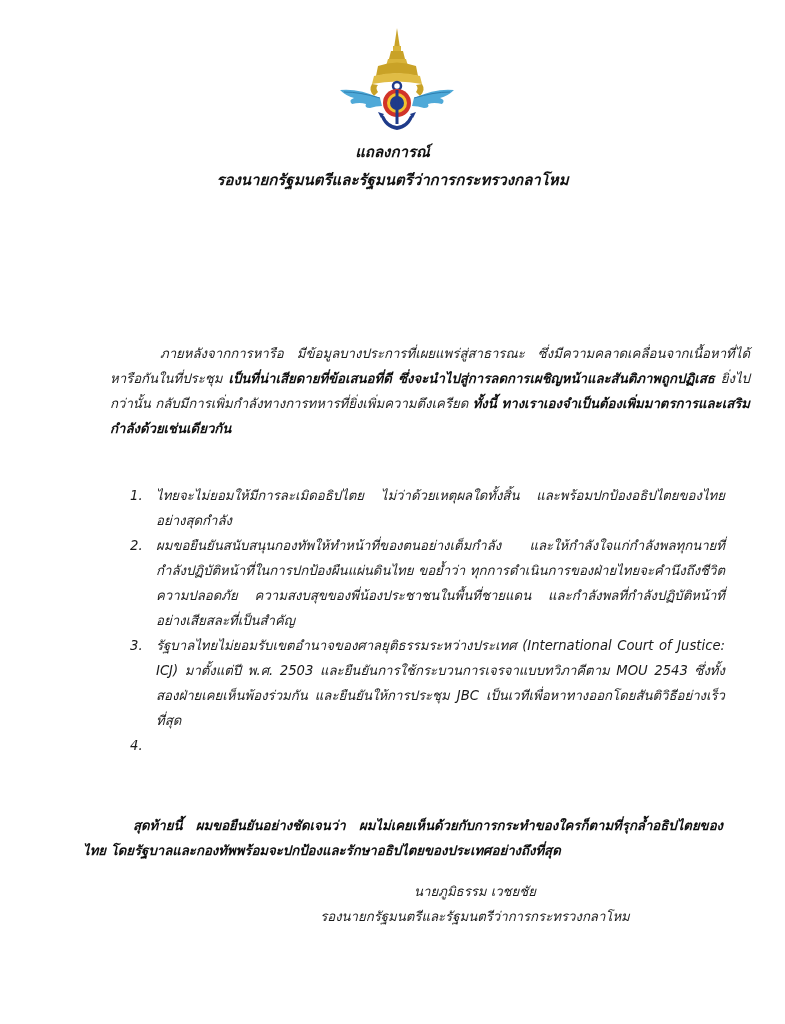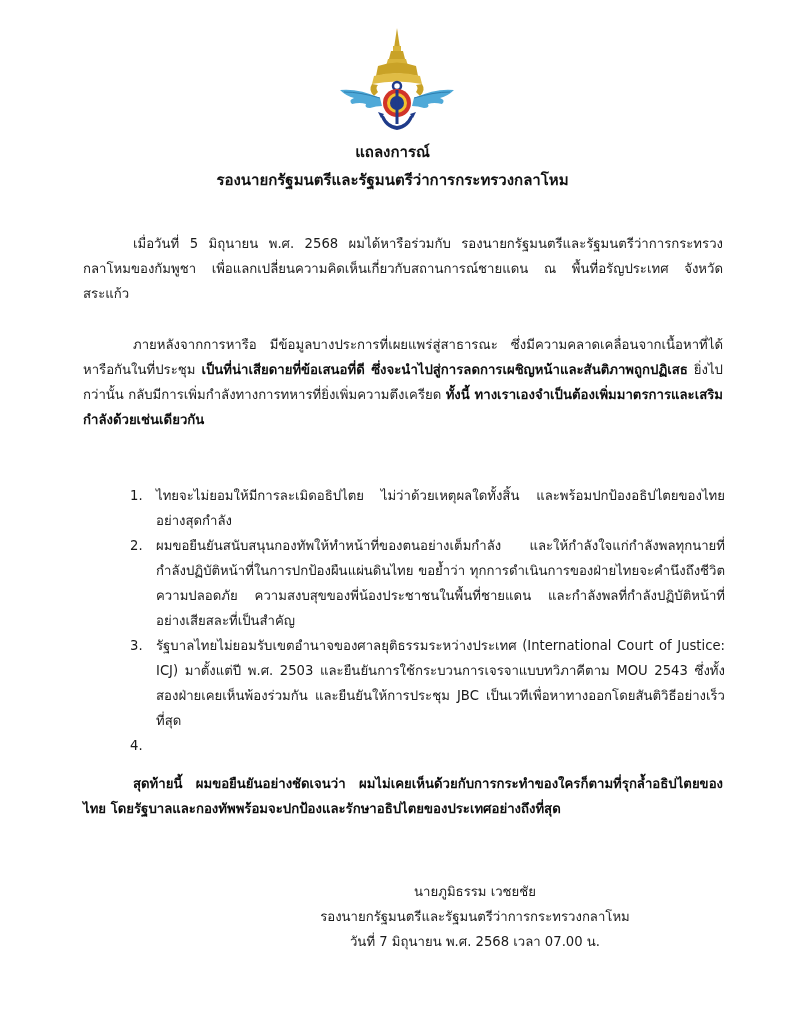--- a/index.html
+++ b/index.html
@@ -13,20 +13,21 @@
       position: relative;
       overflow: hidden;
       font-family: "DejaVu Sans", "Liberation Sans", sans-serif;
       color: #1a1a1a;
     }
     .page {
       position: absolute;
       left: 0; top: 0;
       width: 723px;
       height: 1024px;
+      font-style: italic;
     }
     .logo {
       position: absolute;
       left: 338px;
       top: 26px;
       width: 118px;
       height: 108px;
     }
     .heading {
       position: absolute;
@@ -46,23 +47,23 @@
       left: 83px;
       width: 640px;
       font-size: 13.2px;
       line-height: 25px;
       text-align: justify;
       color: #1a1a1a;
     }
     .para .indent { display: inline-block; width: 50px; }
     .para b { font-weight: bold; color: #0d0d0d; }
     .p1 { top: 231px; }
-    .p2 { top: 332px; }
+    .p2 { top: 341px; margin-left: 27px; }
     .p3 { top: 458px; }
-    .p-final { top: 771px; }
+    .p-final { top: 813px; }
 
     .list {
       position: absolute;
       left: 130px;
       width: 595px;
       margin: 0;
       padding: 0;
       list-style: none;
       top: 483px;
     }
@@ -124,21 +125,20 @@
 
       <path d="M42,88 Q46,102 59,104 Q72,102 76,88 L72,90 Q68,99 59,100 Q50,99 46,90 Z" fill="#1f3b8a"></path>
       <polygon points="40,86 46,88 43,92" fill="#1f3b8a"></polygon>
       <polygon points="78,86 72,88 75,92" fill="#1f3b8a"></polygon>
     </svg>
   </div>
 
   <div class="heading h1">แถลงการณ์</div>
   <div class="heading h2">รองนายกรัฐมนตรีและรัฐมนตรีว่าการกระทรวงกลาโหม</div>
 
-  <div class="para p1"><span class="indent"></span><span>เมื่อวันที่ 5 มิถุนายน พ.ศ. 2568 ผมได้หารือร่วมกับ รองนายกรัฐมนตรีและรัฐมนตรีว่าการกระทรวงกลาโหมของกัมพูชา เพื่อแลกเปลี่ยนความคิดเห็นเกี่ยวกับสถานการณ์ชายแดน ณ พื้นที่อรัญประเทศ จังหวัดสระแก้ว</span></div>
 
   <div class="para p2"><span class="indent"></span><span>ภายหลังจากการหารือ มีข้อมูลบางประการที่เผยแพร่สู่สาธารณะ ซึ่งมีความคลาดเคลื่อนจากเนื้อหาที่ได้หารือกันในที่ประชุม </span><b>เป็นที่น่าเสียดายที่ข้อเสนอที่ดี ซึ่งจะนำไปสู่การลดการเผชิญหน้าและสันติภาพถูกปฏิเสธ</b><span> ยิ่งไปกว่านั้น กลับมีการเพิ่มกำลังทางการทหารที่ยิ่งเพิ่มความตึงเครียด </span><b>ทั้งนี้ ทางเราเองจำเป็นต้องเพิ่มมาตรการและเสริมกำลังด้วยเช่นเดียวกัน</b></div>
 
 
   <ol class="list">
     <li>
       <span class="num">1.</span>
       <span>ไทยจะไม่ยอมให้มีการละเมิดอธิปไตย ไม่ว่าด้วยเหตุผลใดทั้งสิ้น และพร้อมปกป้องอธิปไตยของไทยอย่างสุดกำลัง</span>
     </li>
     <li>
@@ -152,16 +152,15 @@
     <li>
       <span class="num">4.</span>
     </li>
   </ol>
 
   <div class="para p-final"><span class="indent"></span><b>สุดท้ายนี้ ผมขอยืนยันอย่างชัดเจนว่า ผมไม่เคยเห็นด้วยกับการกระทำของใครก็ตามที่รุกล้ำอธิปไตยของไทย โดยรัฐบาลและกองทัพพร้อมจะปกป้องและรักษาอธิปไตยของประเทศอย่างถึงที่สุด</b></div>
 
   <div class="signature">
     <div>นายภูมิธรรม เวชยชัย</div>
     <div>รองนายกรัฐมนตรีและรัฐมนตรีว่าการกระทรวงกลาโหม</div>
-    <div>วันที่ 7 มิถุนายน พ.ศ. 2568 เวลา 07.00 น.</div>
   </div>
 
 </div>
 
 </body></html>

